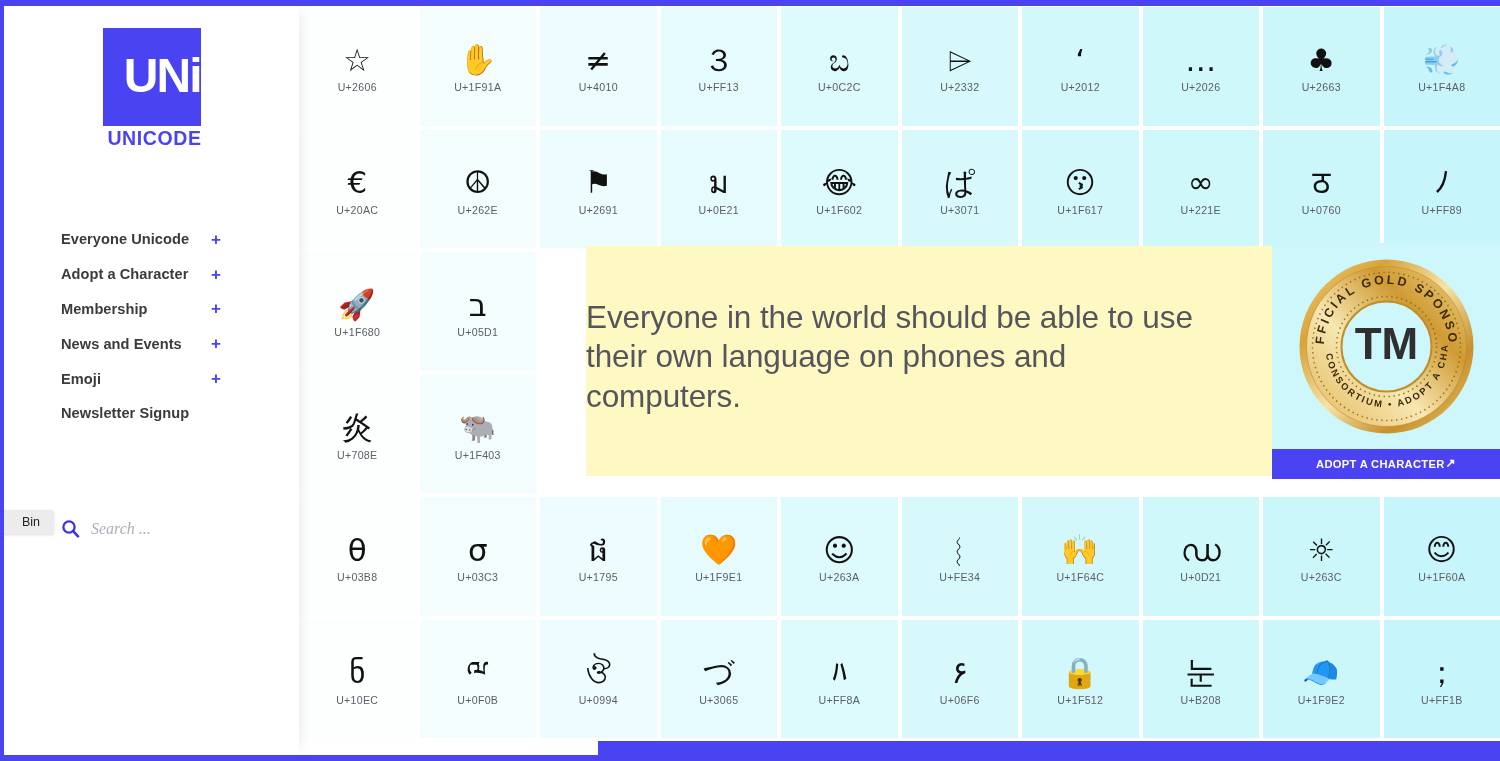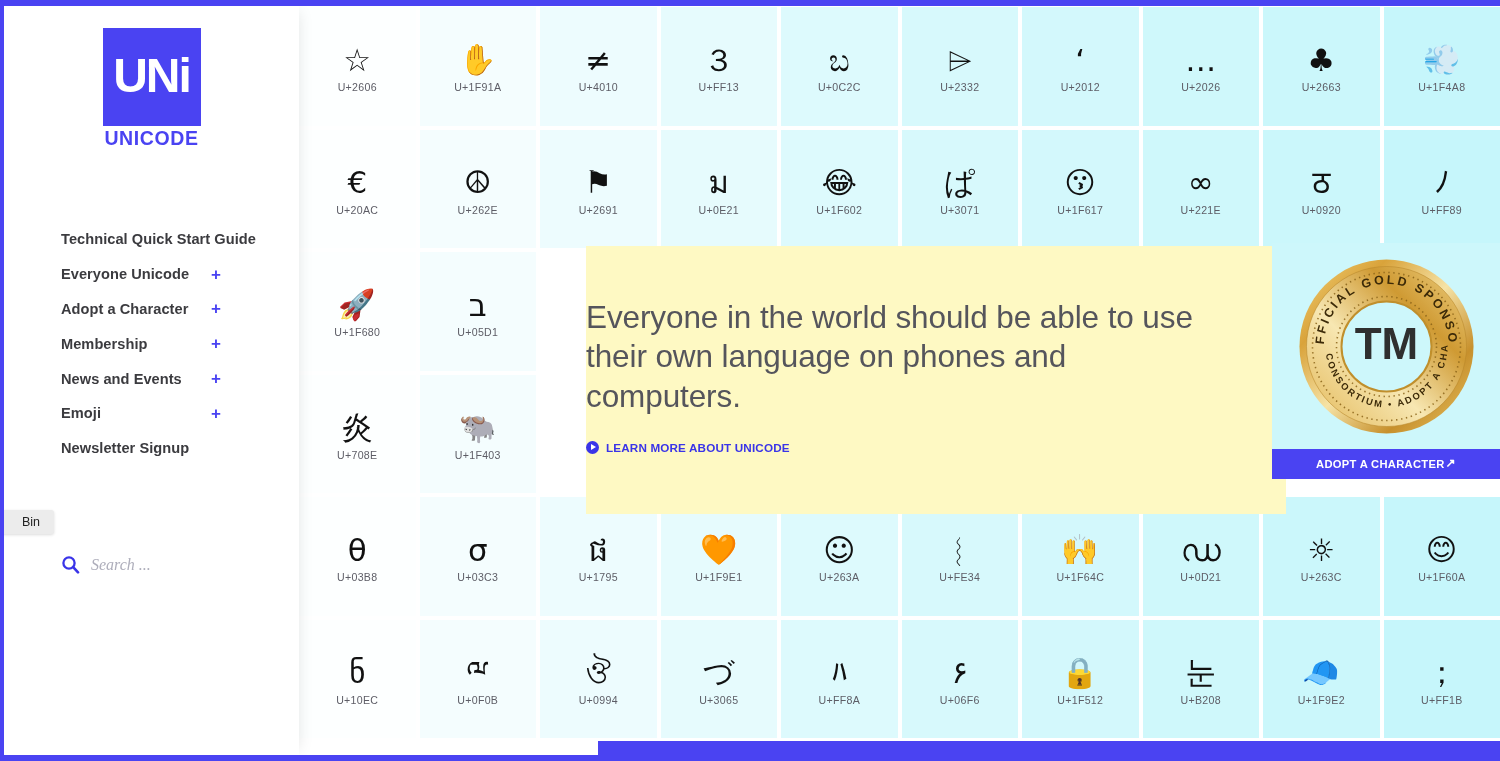--- a/index.html
+++ b/index.html
@@ -31,21 +31,21 @@
     width: 295px;
     min-width: 295px;
     height: 749px;
     background: #ffffff;
     box-shadow: 6px 0 14px -6px rgba(0,0,0,0.10);
     z-index: 4;
   }
   .logo-wrap {
     margin: 22px auto 0 auto;
     width: 100px;
-    text-align: center;
+    text-align: right;
   }
   .logo-mark {
     width: 98px; height: 98px;
     background: #4a43f2;
     position: relative;
     margin: 0 auto;
   }
   .logo-mark .uni-text {
     position: absolute;
     left: 0; right: 0; top: 50%;
@@ -87,21 +87,21 @@
     color: #4a43f2;
     font-size: 17px;
     font-weight: 700;
     line-height: 1;
     margin-right: 54px;
   }
 
   #search-row {
     position: absolute;
     left: 57px;
-    top: 549px;
+    top: 513px;
     display: flex;
     align-items: center;
     gap: 11px;
   }
   #search-icon svg { display: block; }
   #search-input {
     border: none;
     outline: none;
     background: transparent;
     font-family: "Liberation Serif", serif;
@@ -272,23 +272,20 @@
 
       <div class="logo-wrap">
         <div class="logo-mark">
           <div class="uni-text">UNi</div>
         </div>
         <div class="logo-word">UNICODE</div>
       </div>
 
       <nav id="nav">
           <div class="nav-item">
-            <span class="nav-label">Technical Quick Start Guide</span>
-          </div>
-          <div class="nav-item">
             <span class="nav-label">Everyone Unicode</span>
             <span class="nav-plus">+</span>
           </div>
           <div class="nav-item">
             <span class="nav-label">Adopt a Character</span>
             <span class="nav-plus">+</span>
           </div>
           <div class="nav-item">
             <span class="nav-label">Membership</span>
             <span class="nav-plus">+</span>
@@ -389,21 +386,21 @@
           <div class="tile" style="background: rgb(211, 248, 252);">
             <div class="glyph" style="font-size: 30px;">😗</div>
             <div class="cp">U+1F617</div>
           </div>
           <div class="tile" style="background: rgb(207, 248, 251);">
             <div class="glyph">∞</div>
             <div class="cp">U+221E</div>
           </div>
           <div class="tile" style="background: rgb(203, 247, 251);">
             <div class="glyph">ठ</div>
-            <div class="cp">U+0920</div>
+            <div class="cp">U+0760</div>
           </div>
           <div class="tile" style="background: rgb(198, 246, 251);">
             <div class="glyph">ﾉ</div>
             <div class="cp">U+FF89</div>
           </div>
           <div class="tile" style="background: rgb(253, 255, 255);">
             <div class="glyph" style="font-size: 30px;">🚀</div>
             <div class="cp">U+1F680</div>
           </div>
           <div class="tile" style="background: rgb(244, 253, 254);">
@@ -511,24 +508,20 @@
             <div class="cp">U+1F9E2</div>
           </div>
           <div class="tile" style="background: rgb(198, 246, 251);">
             <div class="glyph">；</div>
             <div class="cp">U+FF1B</div>
           </div>
         </div>
 
       <section id="hero">
         <h1 id="hero-title">Everyone in the world should be able to use their own language on phones and computers.</h1>
-        <a id="hero-link">
-          <span class="play"></span>
-          <span>LEARN MORE ABOUT UNICODE</span>
-        </a>
       </section>
 
       <section id="sponsor">
         <div id="sponsor-card">
           <div id="badge">
             <svg width="185" height="185" viewBox="0 0 185 185">
               <defs>
                 <linearGradient id="goldA" x1="0" y1="0" x2="1" y2="1">
                   <stop offset="0%" stop-color="#f3d27a"></stop>
                   <stop offset="25%" stop-color="#d9a33a"></stop>

